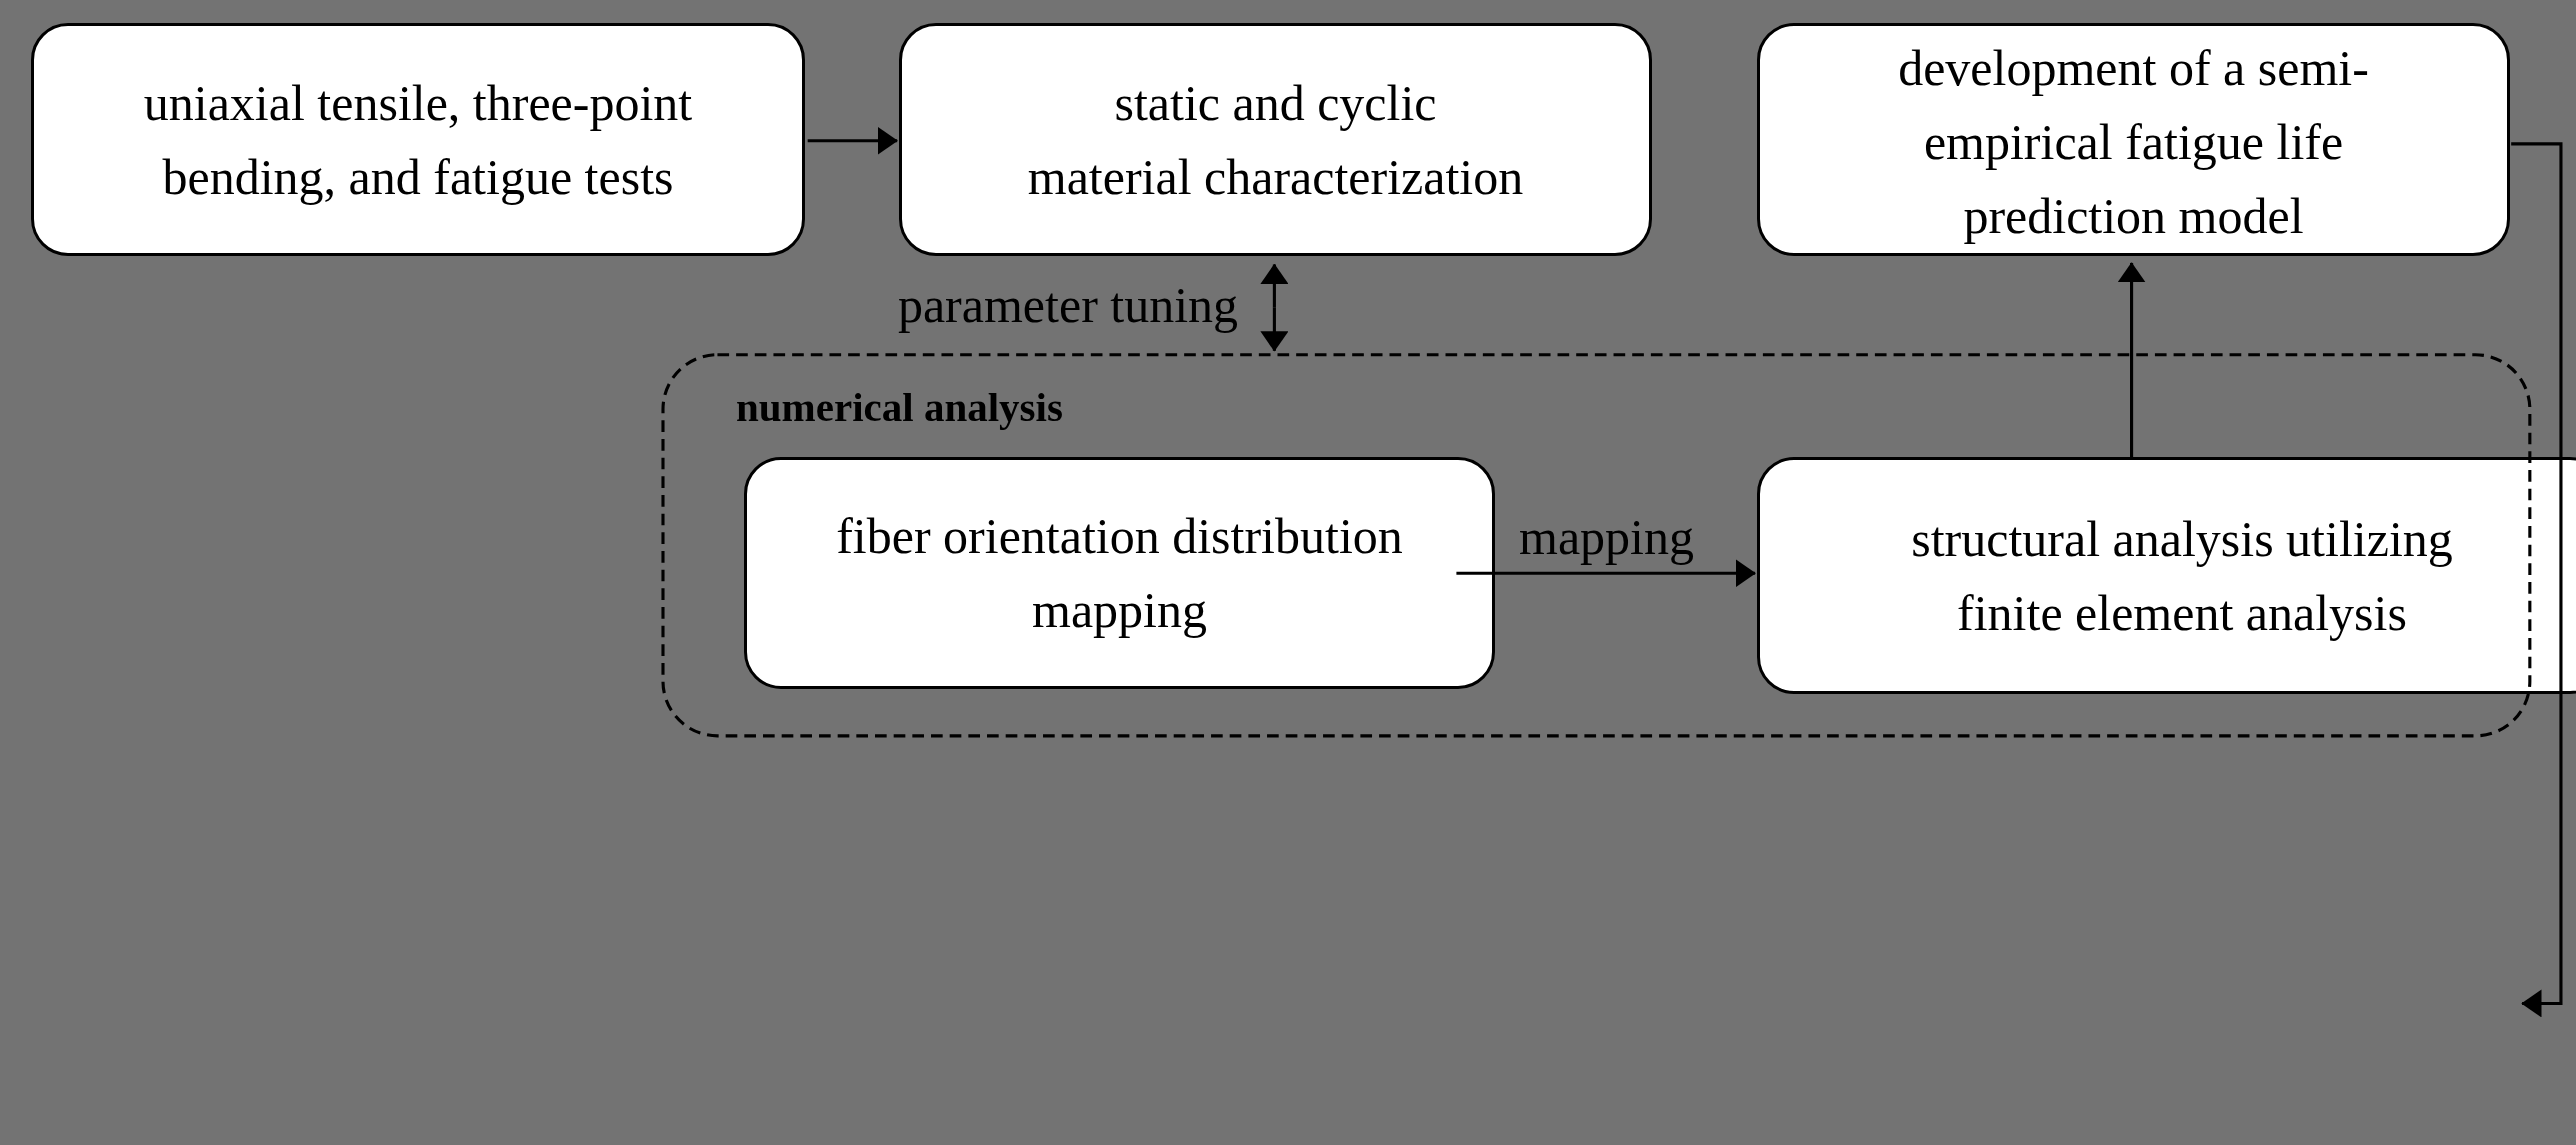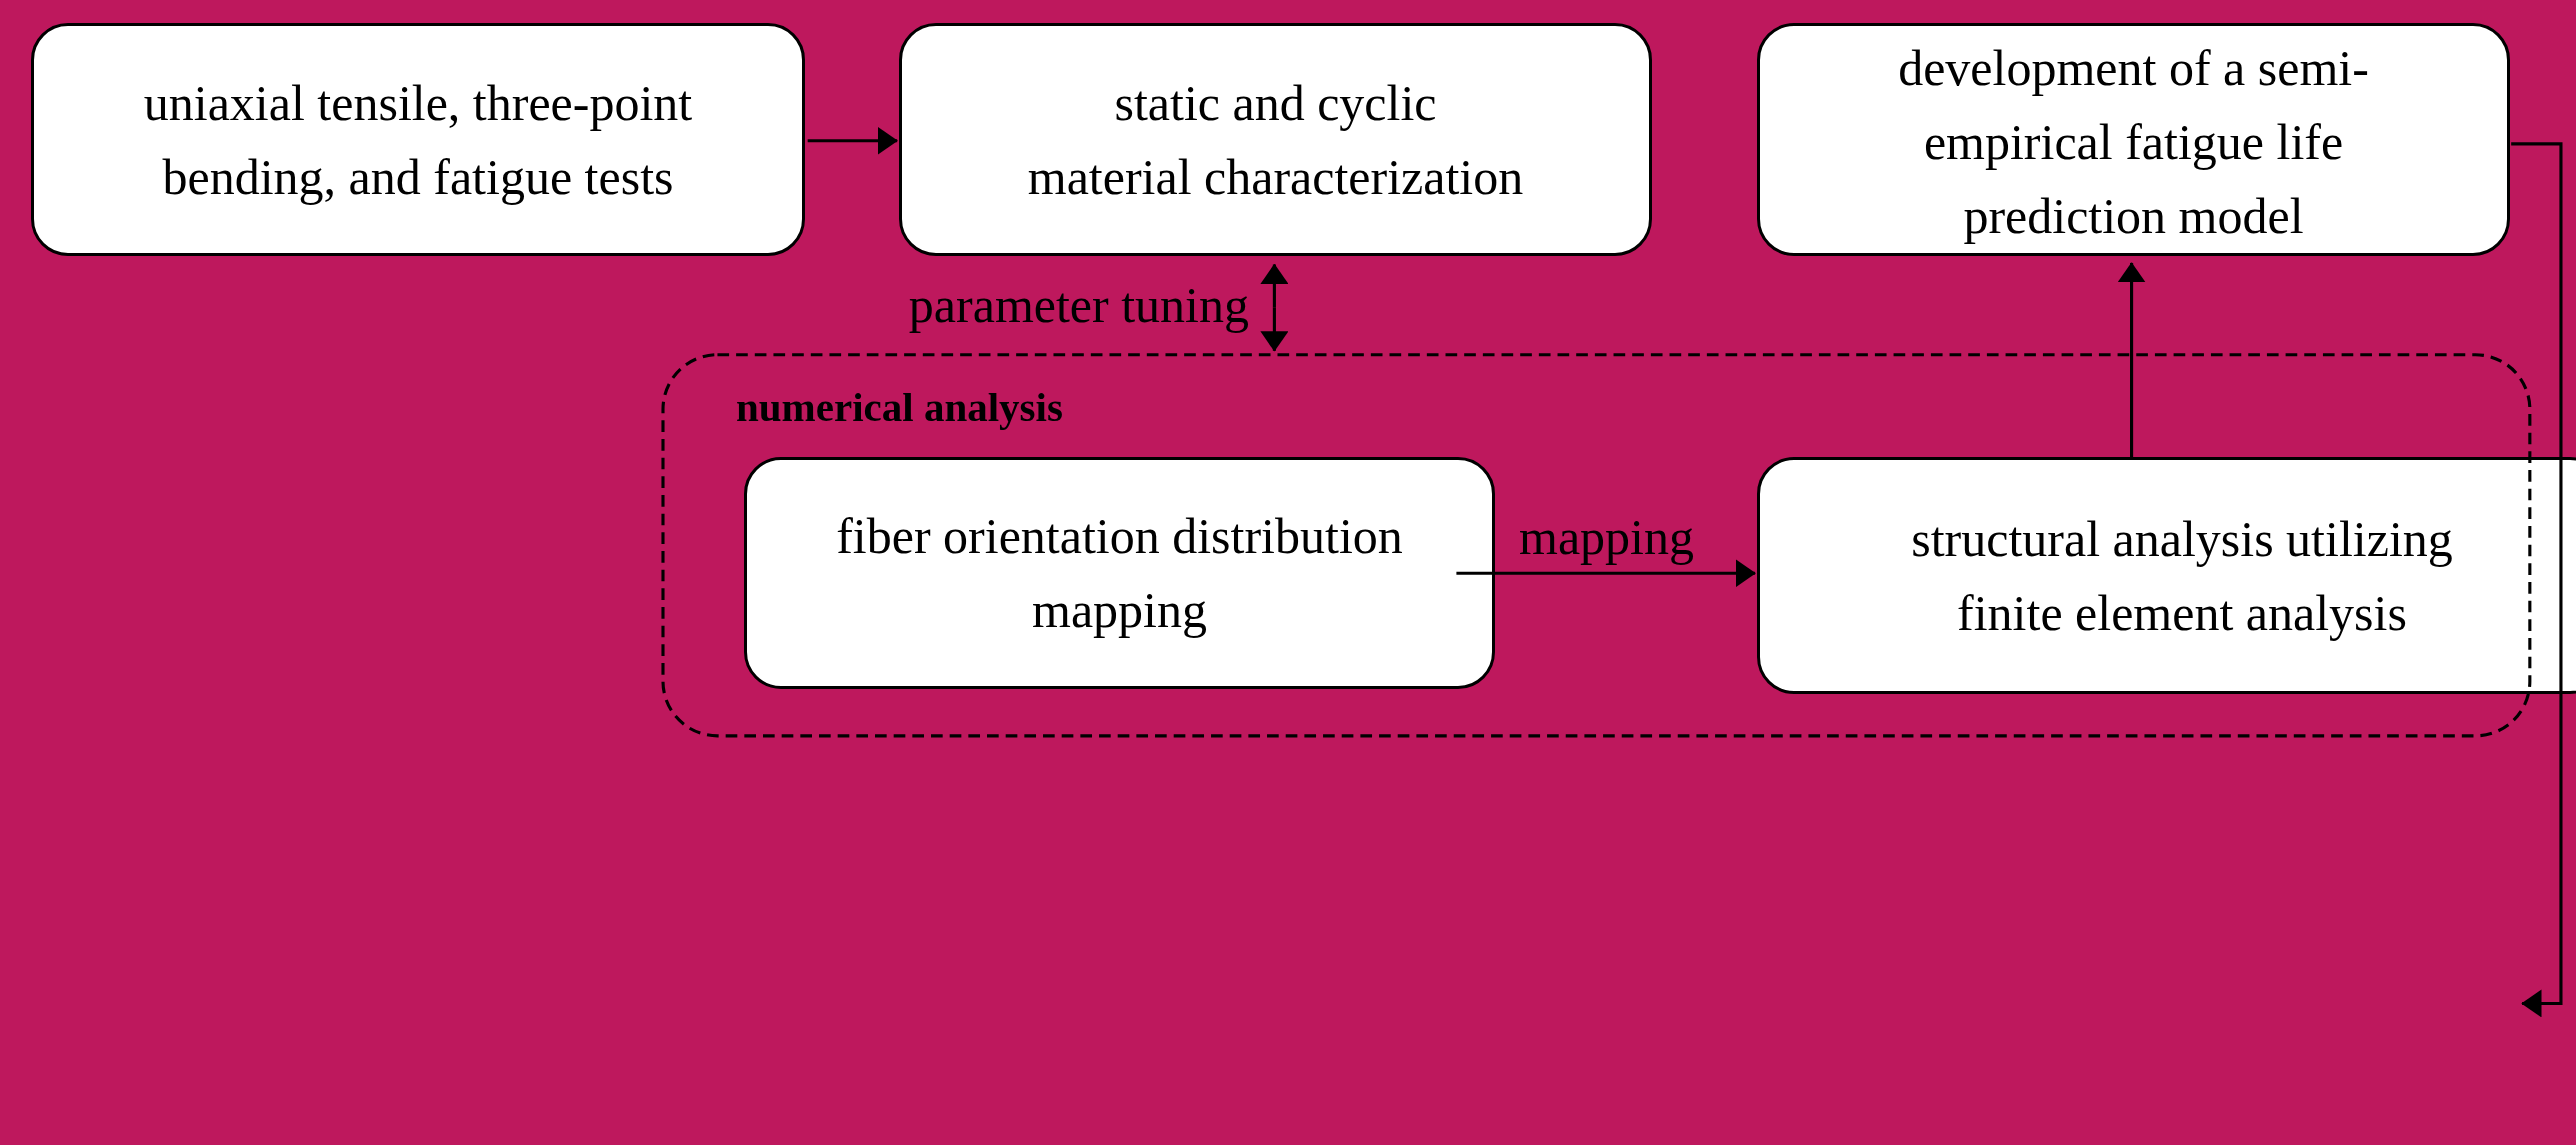--- a/index.html
+++ b/index.html
@@ -4,21 +4,21 @@
 <style>
   html, body {
     margin: 0;
     padding: 0;
     background: #ffffff;
   }
   #stage {
     position: relative;
     width: 2576px;
     height: 1145px;
-    background: #be185d;
+    background: #737373;
     font-family: "Liberation Serif", "DejaVu Serif", serif;
     color: #000000;
     overflow: hidden;
   }
   .box {
     position: absolute;
     box-sizing: border-box;
     border: 3.9px solid #000000;
     border-radius: 37px;
     background: #ffffff;
@@ -81,21 +81,21 @@
     <span class="box-text">fiber orientation distribution
 mapping</span>
   </div>
 
   <div class="box" style="left:1757px; top:457px; width:850px; height:237px;">
     <span class="box-text">structural analysis utilizing
 finite element analysis</span>
   </div>
 
 
-  <div class="float-label" style="left:887px; top:268px; width:362px;text-align:right;">parameter tuning</div>
+  <div class="float-label" style="left:887px; top:268px; width:362px;">parameter tuning</div>
 
   <div class="float-label" style="left:1482px; top:500px; width:249px;">mapping</div>
 
   <svg id="connector-layer" viewBox="0 0 3311 1472">
     <defs>
       <marker id="arrowhead" markerUnits="userSpaceOnUse" markerWidth="26" markerHeight="36" refX="25" refY="18" orient="auto">
         <path d="M0,0 L26,18 L0,36 Z" fill="#000000"></path>
       </marker>
     </defs>
 

